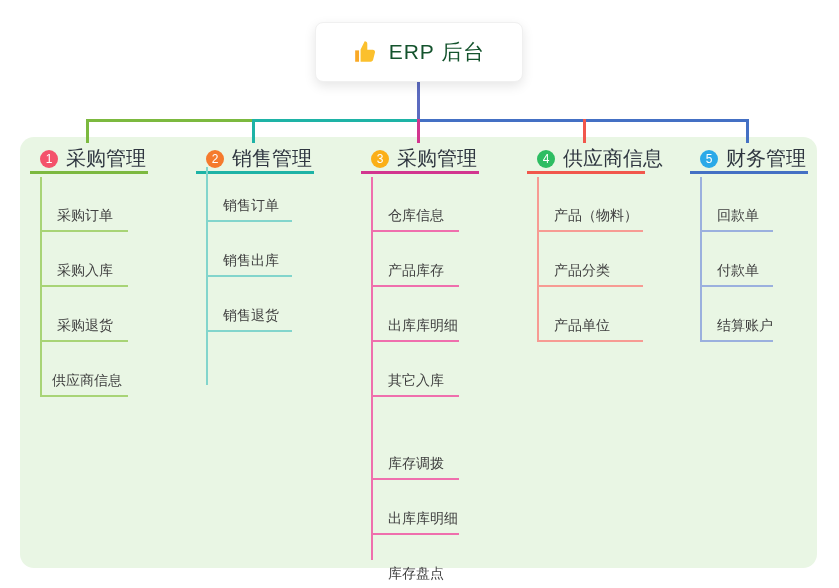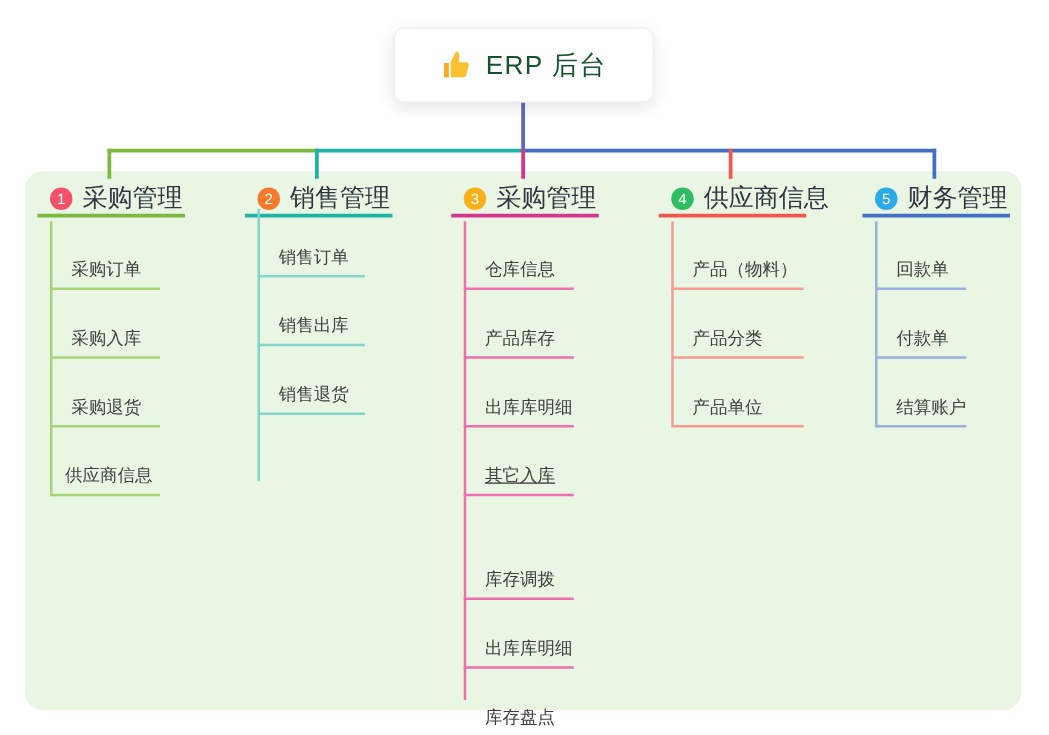--- a/index.html
+++ b/index.html
@@ -127,21 +127,21 @@
           <div class="child-vline" style="left: 0px; top: 0px; height: 383px; background: rgb(239, 111, 173);"></div>
           <div class="child" style="width: 88px; border-bottom-color: rgb(239, 111, 173);">
     <span class="child-label">仓库信息</span>
   </div>
           <div class="child" style="width: 88px; border-bottom-color: rgb(239, 111, 173);">
     <span class="child-label">产品库存</span>
   </div>
           <div class="child" style="width: 88px; border-bottom-color: rgb(239, 111, 173);">
     <span class="child-label">出库库明细</span>
   </div>
-          <div class="child" style="width: 88px; border-bottom-color: rgb(239, 111, 173); text-decoration: underline;">
+          <div class="child" style="width: 88px; border-bottom-color: rgb(239, 111, 173);">
     <span class="child-label">其它入库</span>
   </div>
           <div class="child" style="width: 88px; border-bottom-color: rgb(239, 111, 173); margin-top: 28px;">
     <span class="child-label">库存调拨</span>
   </div>
           <div class="child" style="width: 88px; border-bottom-color: rgb(239, 111, 173);">
     <span class="child-label">出库库明细</span>
   </div>
           <div class="child" style="width: 88px; border-bottom-color: rgb(239, 111, 173);">
     <span class="child-label">库存盘点</span>

